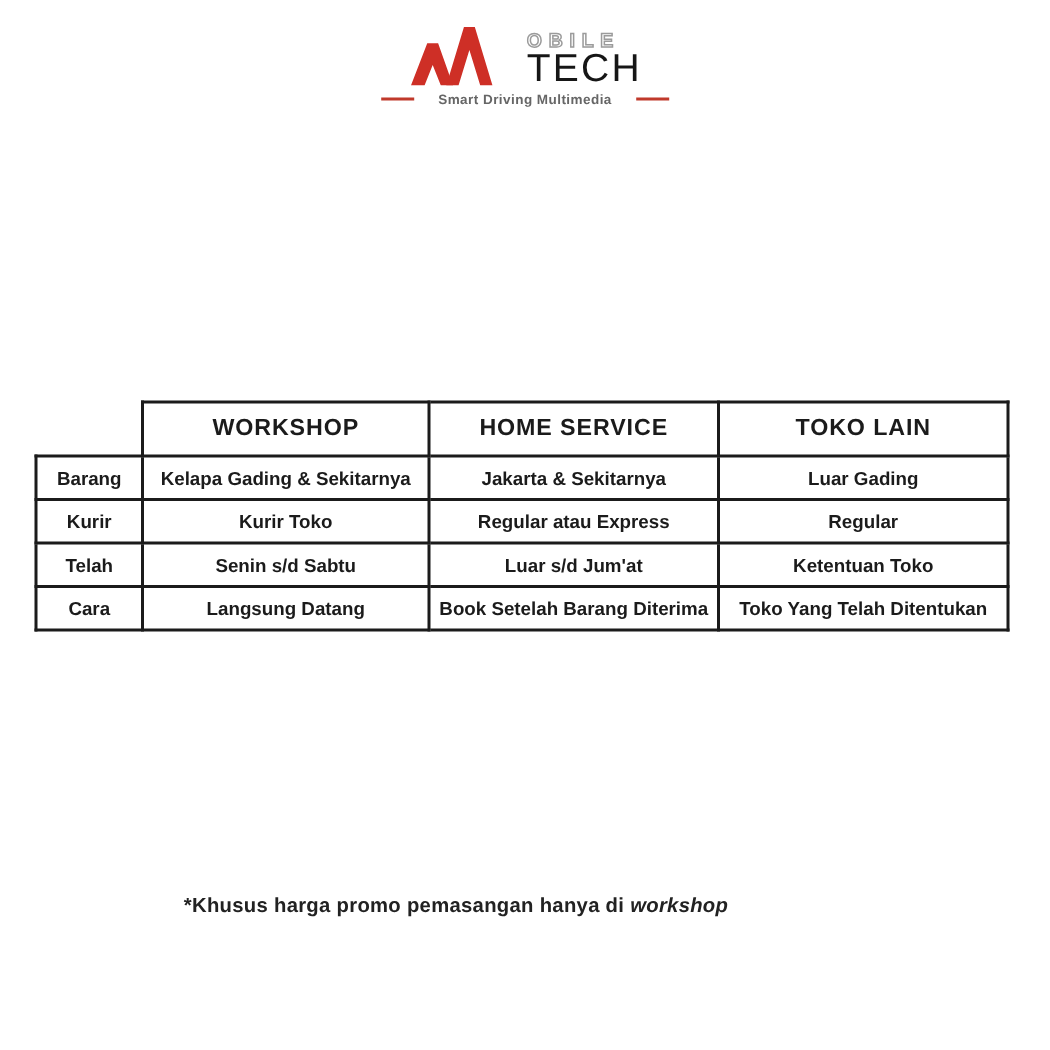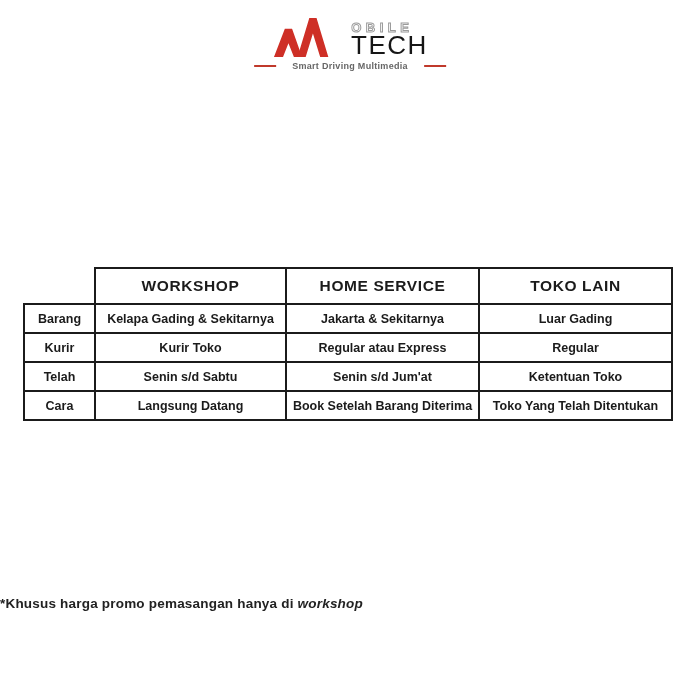--- a/index.html
+++ b/index.html
@@ -100,20 +100,21 @@
     font-weight: bold;
   }
 
   
   .footnote {
     position: absolute;
     top: 596px;
     left: 0;
     width: 608px;
     margin: 0;
+    text-align: center;
     font-size: 13.5px;
     font-weight: bold;
     color: #222222;
     letter-spacing: 0.2px;
   }
   .footnote .emph {
     font-weight: bold;
     font-style: italic;
   }
 </style>
@@ -166,21 +167,21 @@
       </tr>
       <tr>
         <th>Kurir</th>
         <td>Kurir Toko</td>
         <td>Regular atau Express</td>
         <td>Regular</td>
       </tr>
       <tr>
         <th>Telah</th>
         <td>Senin s/d Sabtu</td>
-        <td>Senin s/d Jum'at</td>
+        <td>Luar s/d Jum'at</td>
         <td>Ketentuan Toko</td>
       </tr>
       <tr>
         <th>Cara</th>
         <td>Langsung Datang</td>
         <td>Book Setelah Barang Diterima</td>
         <td>Toko Yang Telah Ditentukan</td>
       </tr>
     </tbody>
   </table>

